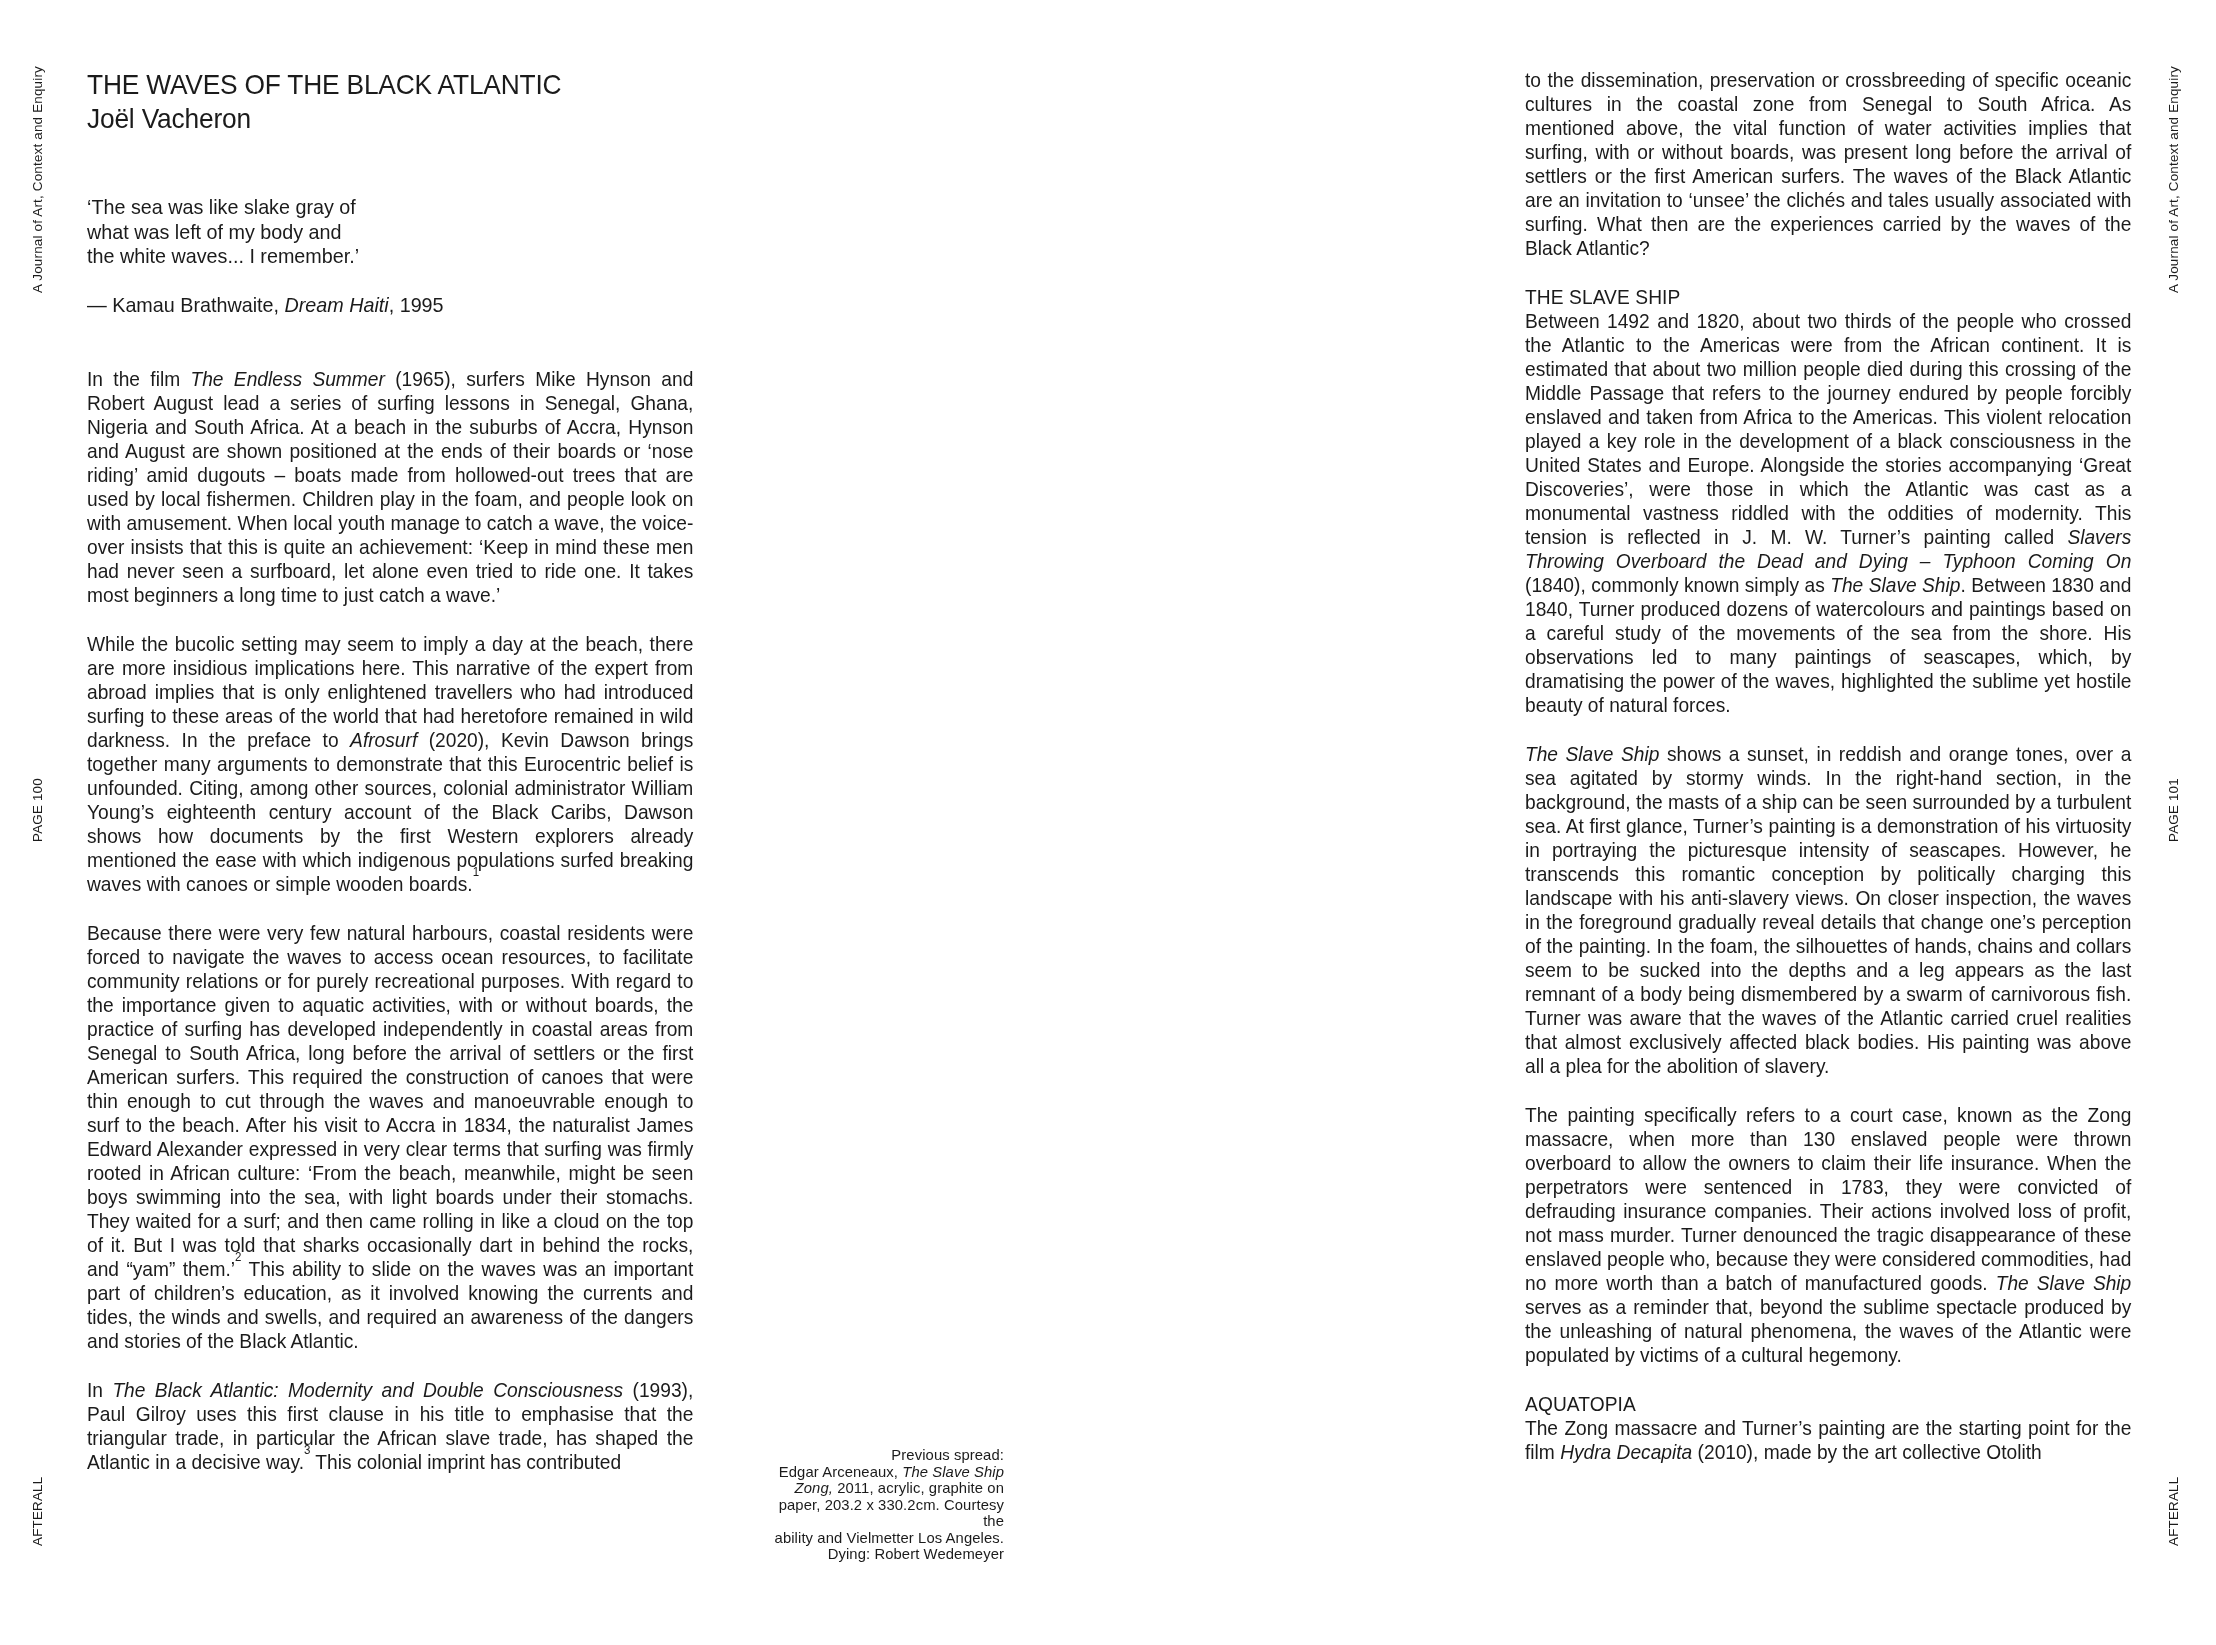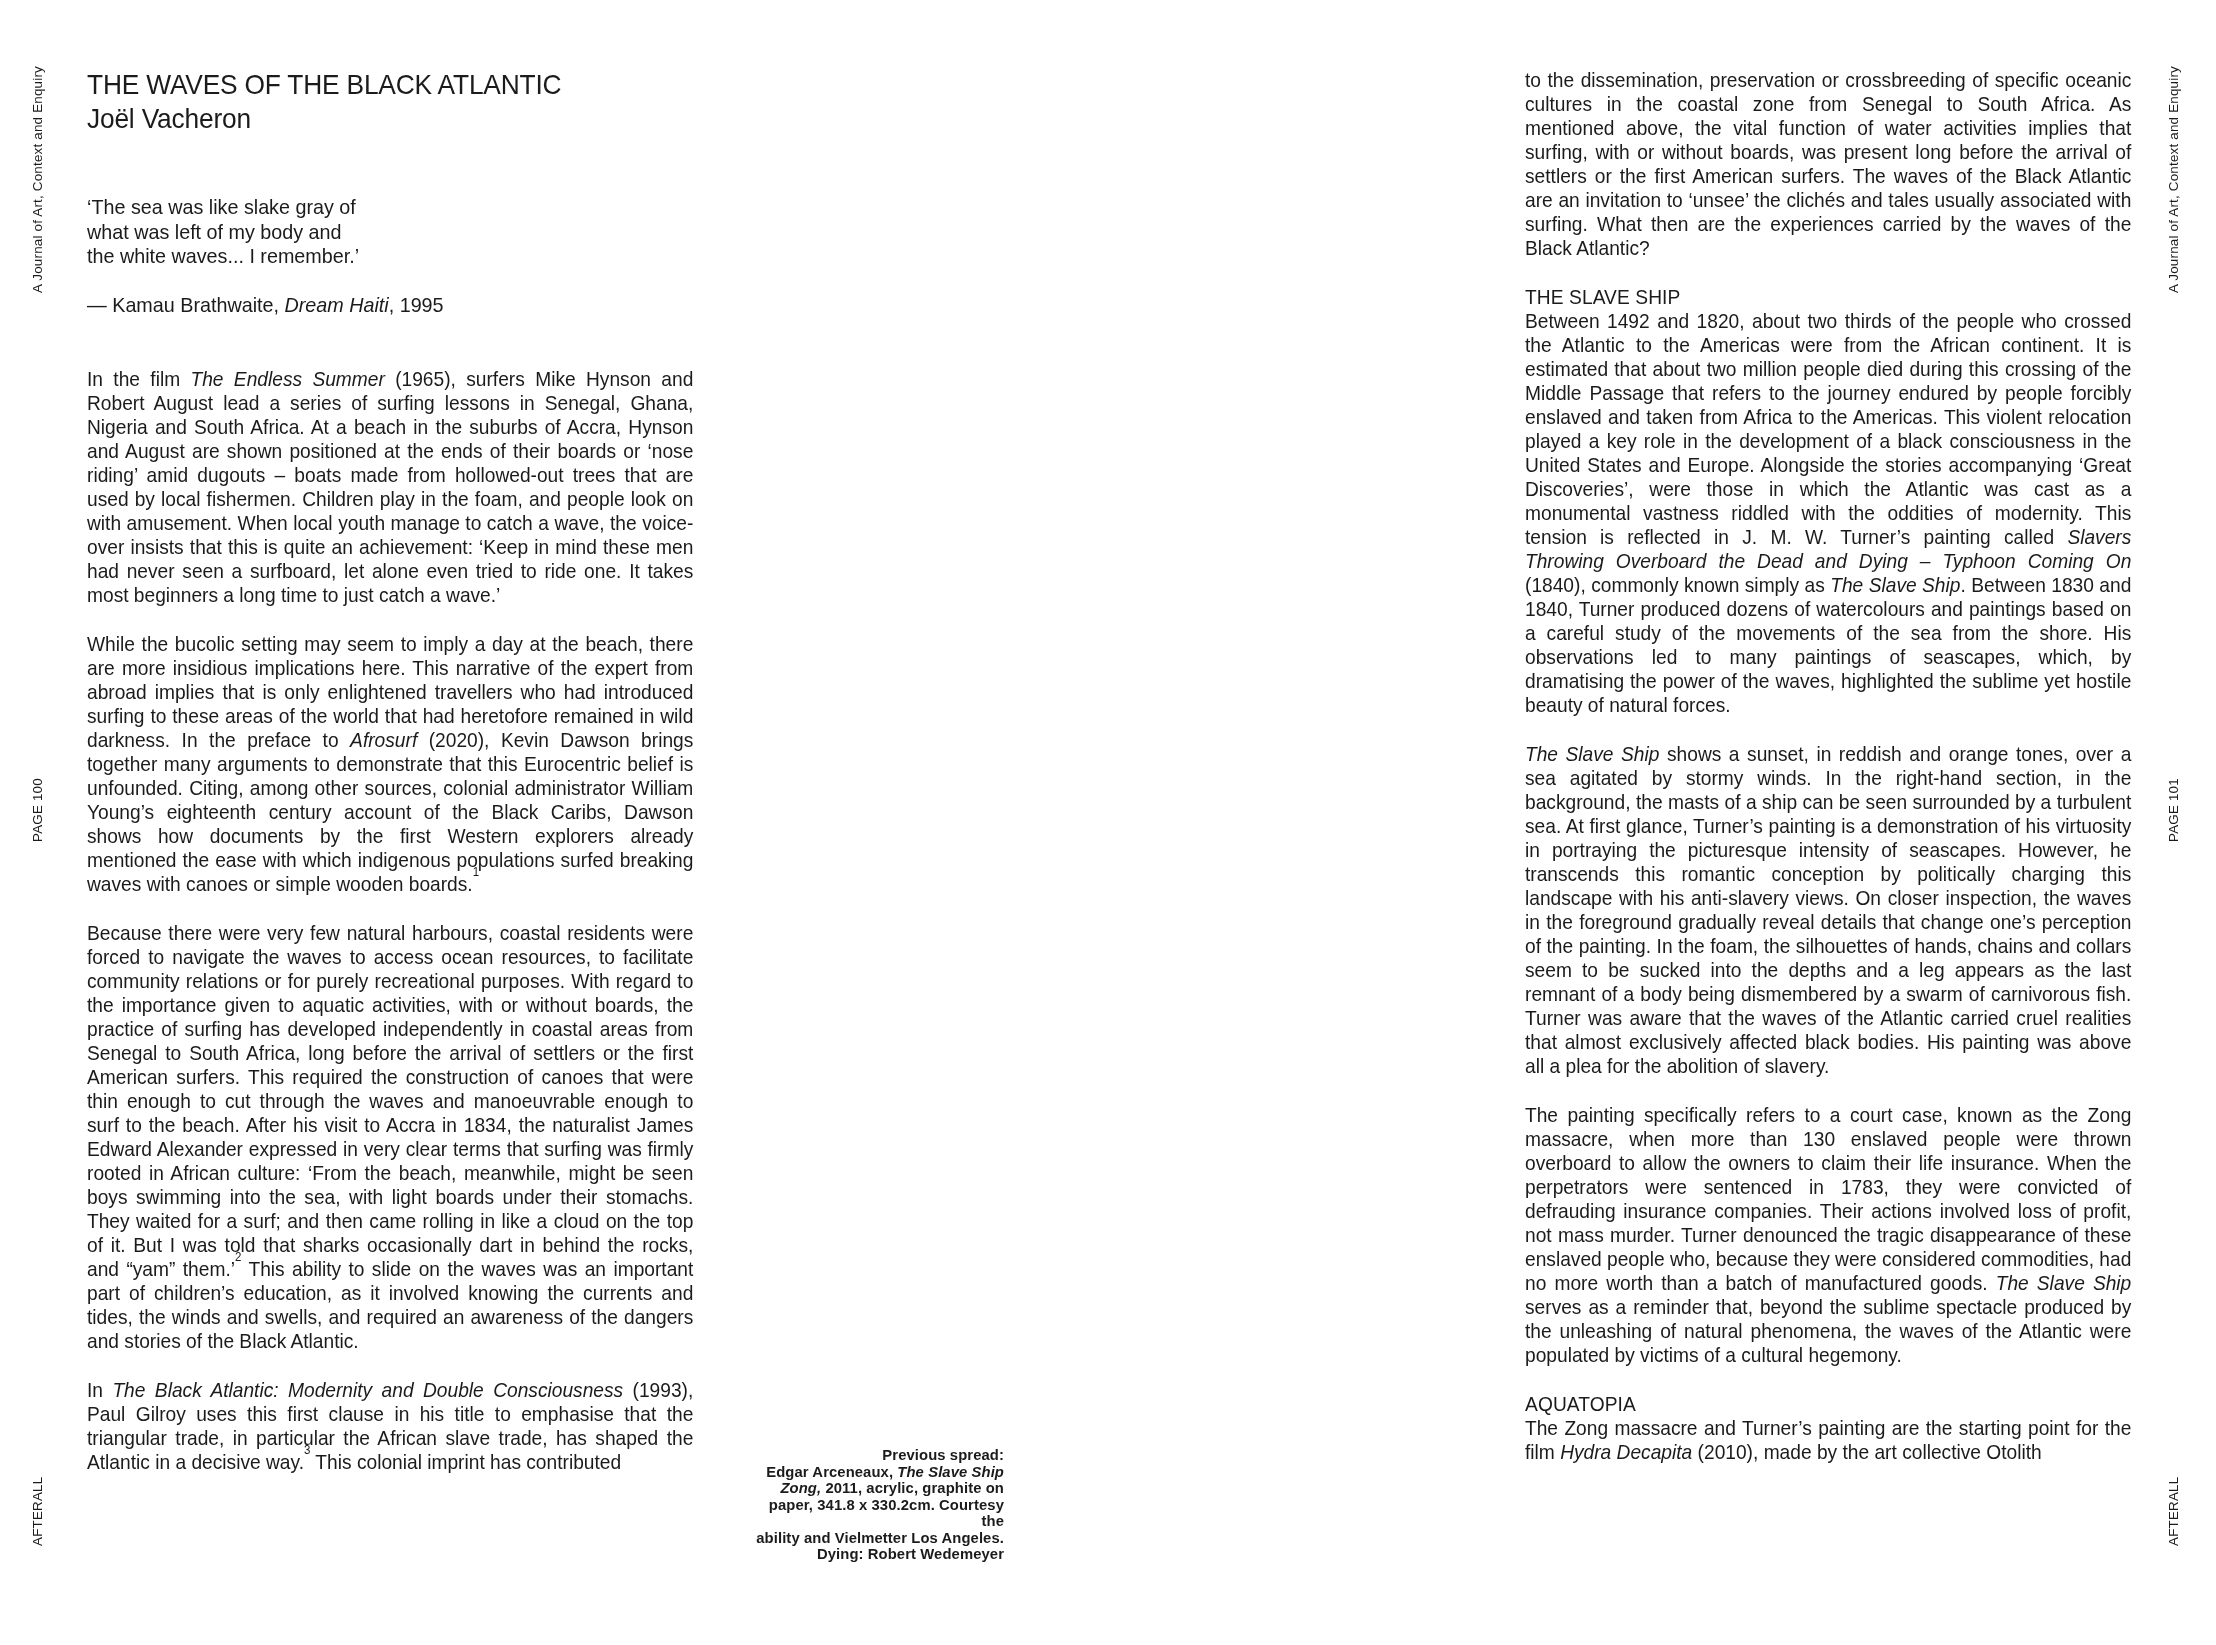--- a/index.html
+++ b/index.html
@@ -56,21 +56,21 @@
   sup { font-size:60%; vertical-align:top; line-height:0; }
 
   
   .caption {
     position:absolute;
     left:756px;
     top:1447px;
     width:248px;
     font-size:14.8px;
     line-height:16.5px;
-    font-weight:700;
+    font-weight:400;
     text-align:right;
     letter-spacing:0.1px;
   }
 
   
   .vtext {
     position:absolute;
     writing-mode:vertical-rl;
     transform:rotate(180deg);
     font-size:13.4px;
@@ -108,21 +108,21 @@
     <div class="body-para first-after-attrib">In the film <i>The Endless Summer</i> (1965), surfers Mike Hynson and Robert August lead a series of surfing lessons in Senegal, Ghana, Nigeria and South Africa. At a beach in the suburbs of Accra, Hynson and August are shown positioned at the ends of their boards or ‘nose riding’ amid dugouts – boats made from hollowed-out trees that are used by local fishermen. Children play in the foam, and people look on with amusement. When local youth manage to catch a wave, the voice-over insists that this is quite an achievement: ‘Keep in mind these men had never seen a surfboard, let alone even tried to ride one. It takes most beginners a long time to just catch a wave.’</div>
     <div class="body-para">While the bucolic setting may seem to imply a day at the beach, there are more insidious implications here. This narrative of the expert from abroad implies that is only enlightened travellers who had introduced surfing to these areas of the world that had heretofore remained in wild darkness. In the preface to <i>Afrosurf</i> (2020), Kevin Dawson brings together many arguments to demonstrate that this Eurocentric belief is unfounded. Citing, among other sources, colonial administrator William Young’s eighteenth century account of the Black Caribs, Dawson shows how documents by the first Western explorers already mentioned the ease with which indigenous populations surfed breaking waves with canoes or simple wooden boards.<sup>1</sup></div>
     <div class="body-para">Because there were very few natural harbours, coastal residents were forced to navigate the waves to access ocean resources, to facilitate community relations or for purely recreational purposes. With regard to the importance given to aquatic activities, with or without boards, the practice of surfing has developed independently in coastal areas from Senegal to South Africa, long before the arrival of settlers or the first American surfers. This required the construction of canoes that were thin enough to cut through the waves and manoeuvrable enough to surf to the beach. After his visit to Accra in 1834, the naturalist James Edward Alexander expressed in very clear terms that surfing was firmly rooted in African culture: ‘From the beach, meanwhile, might be seen boys swimming into the sea, with light boards under their stomachs. They waited for a surf; and then came rolling in like a cloud on the top of it. But I was told that sharks occasionally dart in behind the rocks, and “yam” them.’<sup>2</sup> This ability to slide on the waves was an important part of children’s education, as it involved knowing the currents and tides, the winds and swells, and required an awareness of the dangers and stories of the Black Atlantic.</div>
     <div class="body-para">In <i>The Black Atlantic: Modernity and Double Consciousness</i> (1993), Paul Gilroy uses this first clause in his title to emphasise that the triangular trade, in particular the African slave trade, has shaped the Atlantic in a decisive way.<sup>3</sup> This colonial imprint has contributed</div>
   </div>
 
   <div class="caption">
     <div>Previous spread:</div>
     <div>Edgar Arceneaux, <i>The Slave Ship</i></div>
     <div><i>Zong,</i> 2011, acrylic, graphite on</div>
-    <div>paper, 341.8 x 330.2cm. Courtesy the</div>
+    <div>paper, 203.2 x 330.2cm. Courtesy the</div>
     <div>ability and Vielmetter Los Angeles.</div>
     <div>Dying: Robert Wedemeyer</div>
   </div>
 
   <div class="col col-right">
     <div class="body-para mt0">to the dissemination, preservation or crossbreeding of specific oceanic cultures in the coastal zone from Senegal to South Africa. As mentioned above, the vital function of water activities implies that surfing, with or without boards, was present long before the arrival of settlers or the first American surfers. The waves of the Black Atlantic are an invitation to ‘unsee’ the clichés and tales usually associated with surfing. What then are the experiences carried by the waves of the Black Atlantic?</div>
 
     <div class="section-heading">THE SLAVE SHIP</div>
     <div class="body-para mt0">Between 1492 and 1820, about two thirds of the people who crossed the Atlantic to the Americas were from the African continent. It is estimated that about two million people died during this crossing of the Middle Passage that refers to the journey endured by people forcibly enslaved and taken from Africa to the Americas. This violent relocation played a key role in the development of a black consciousness in the United States and Europe. Alongside the stories accompanying ‘Great Discoveries’, were those in which the Atlantic was cast as a monumental vastness riddled with the oddities of modernity. This tension is reflected in J. M. W. Turner’s painting called <i>Slavers Throwing Overboard the Dead and Dying – Typhoon Coming On</i> (1840), commonly known simply as <i>The Slave Ship</i>. Between 1830 and 1840, Turner produced dozens of watercolours and paintings based on a careful study of the movements of the sea from the shore. His observations led to many paintings of seascapes, which, by dramatising the power of the waves, highlighted the sublime yet hostile beauty of natural forces.</div>
 

